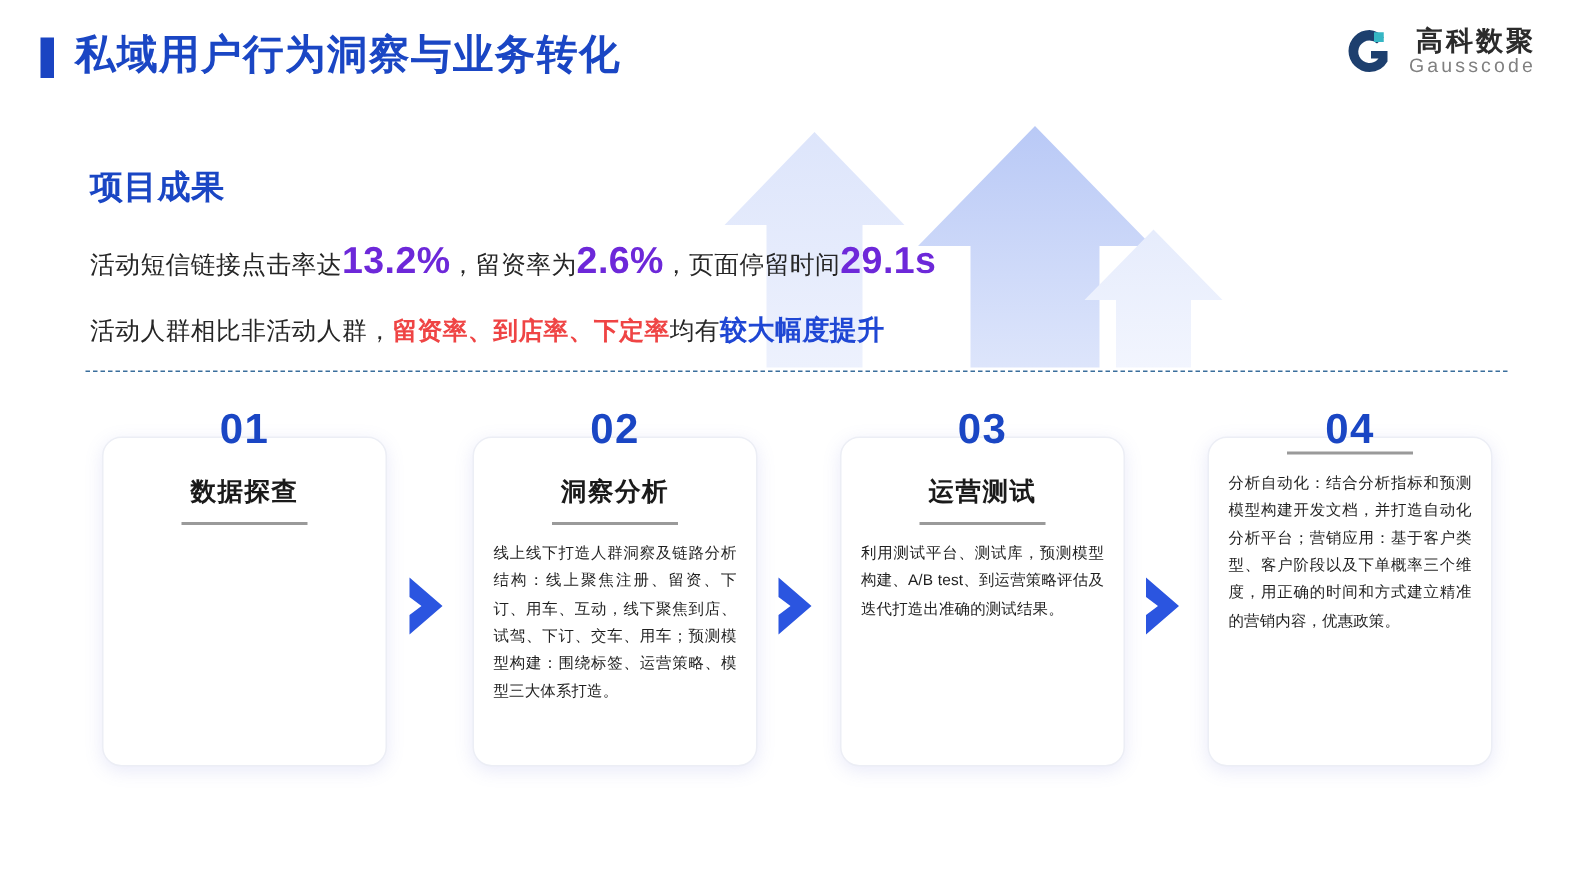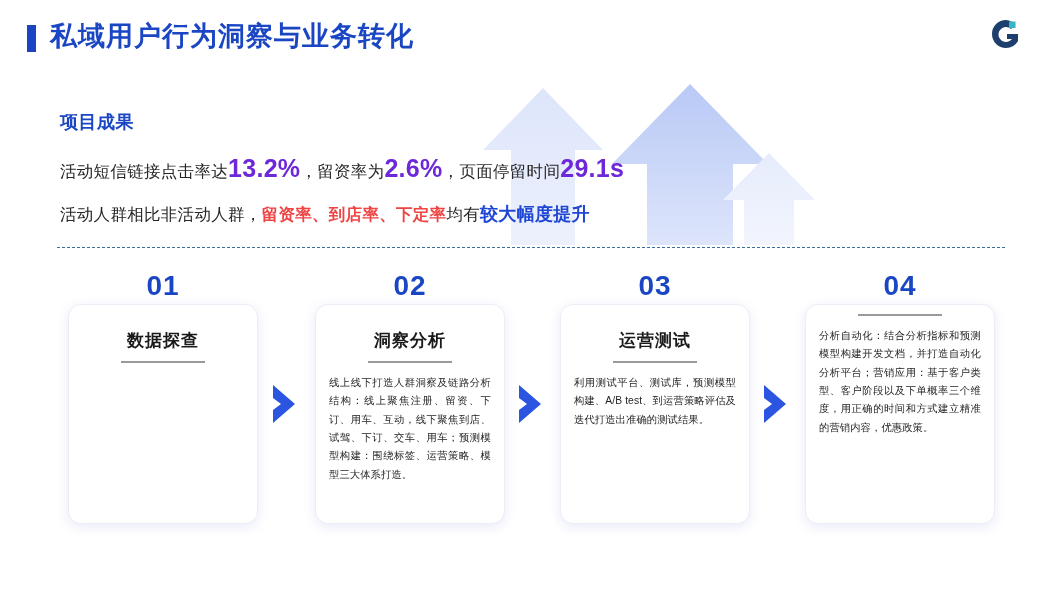--- a/index.html
+++ b/index.html
@@ -74,21 +74,21 @@
     pointer-events: none;
   }
 
   
   #results-block {
     position: absolute;
     left: 60px; top: 110px;
     width: 700px;
   }
   #results-heading {
-    font-size: 18px;
+    font-size: 22px;
     font-weight: bold;
     color: #1a46c4;
     margin-bottom: 20px;
     letter-spacing: 0.5px;
   }
   .result-line {
     font-size: 16.5px;
     color: #262626;
     margin-bottom: 19px;
     letter-spacing: 0.3px;
@@ -136,21 +136,21 @@
     text-align: center;
     font-size: 28px;
     font-weight: bold;
     color: #1a46c4;
     letter-spacing: 1px;
     z-index: 3;
     line-height: 1;
   }
   .step-card {
     position: absolute;
-    top: 32px; left: 0;
+    top: 19px; left: 0;
     width: 190px;
     height: 220px;
     background: #ffffff;
     border: 1px solid #eceef5;
     border-radius: 13px;
     box-shadow: 0 3px 12px rgba(120,125,220,0.16);
     z-index: 2;
     box-sizing: border-box;
     padding: 0 13px;
   }
@@ -190,20 +190,24 @@
 <div id="slide-header">
   <div id="title-marker"></div>
   <div id="page-title">私域用户行为洞察与业务转化</div>
 
   <div id="brand-logo">
     <div id="logo-mark">
       <svg width="36" height="36" viewBox="0 0 36 36">
         <path d="M18 4 A14 14 0 1 0 18 32 A14 14 0 0 0 30 25 L30 18 L19 18 L19 23 L24 23 A7.5 7.5 0 1 1 18 11 A7.5 7.5 0 0 1 23 13 L27.5 9 A14 14 0 0 0 18 4 Z" fill="#1d3f6e"></path>
         <rect x="21" y="5.5" width="6.5" height="6.5" fill="#36b6c4"></rect>
       </svg>
+    </div>
+    <div id="logo-text">
+      <span id="logo-name-cn">高科数聚</span>
+      <span id="logo-name-en">Gausscode</span>
     </div>
   </div>
 </div>
 
 <div id="deco-arrows">
   <svg width="1048" height="260" viewBox="0 0 1048 260">
     <defs>
       <linearGradient id="gradMid" x1="0" y1="0" x2="0" y2="1">
         <stop offset="0%" stop-color="#b9c9f6"></stop>
         <stop offset="100%" stop-color="#dde5fb"></stop>

